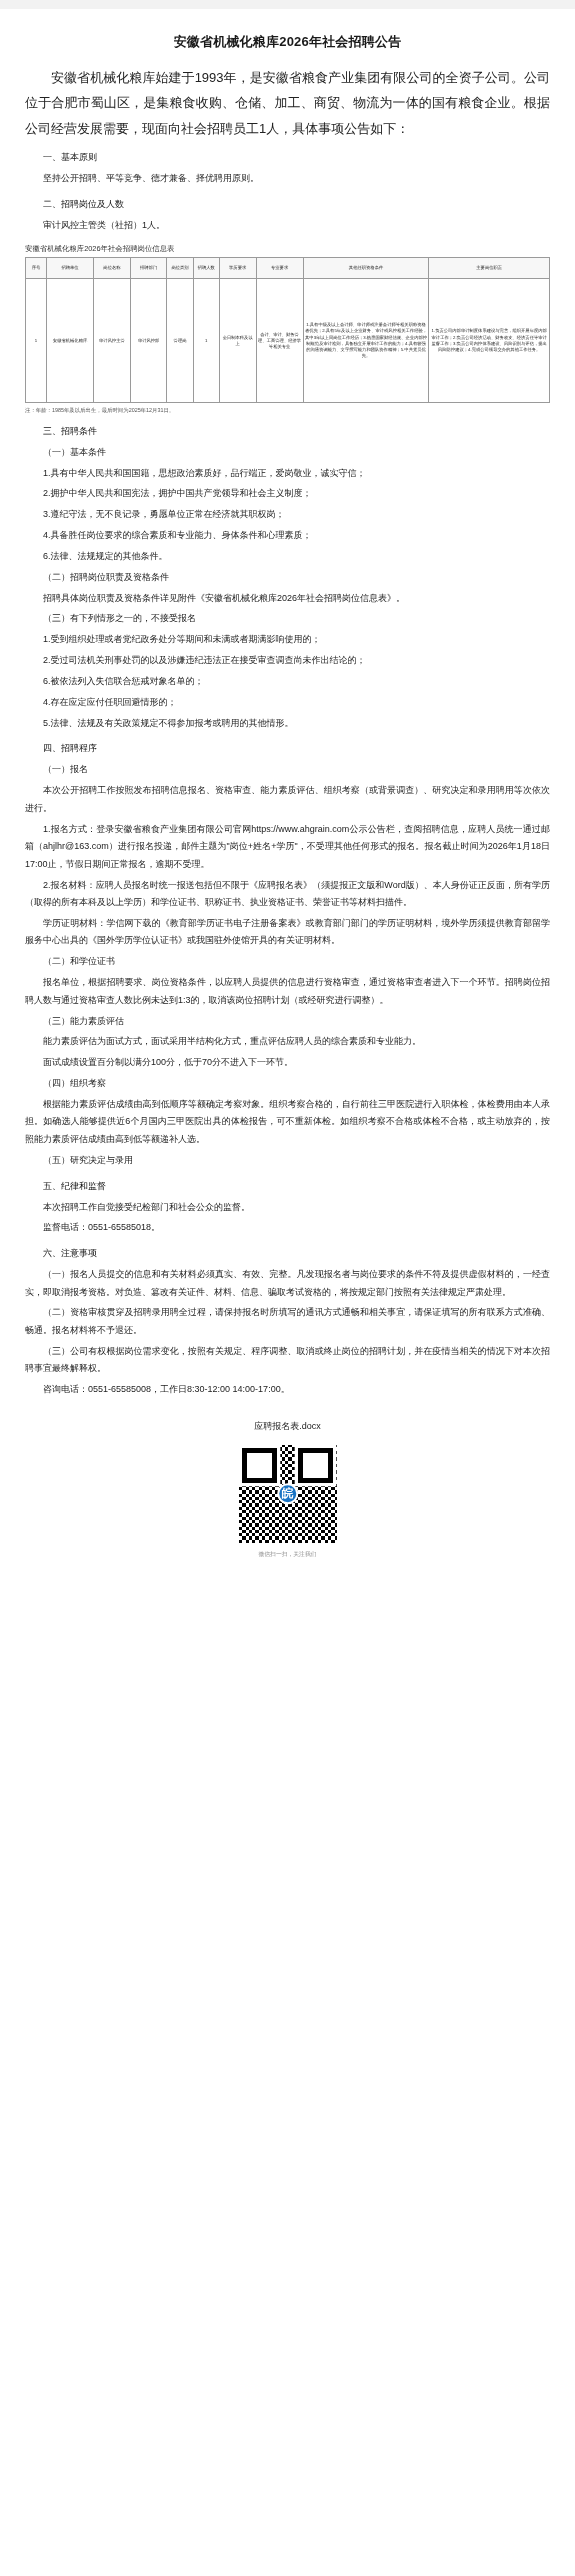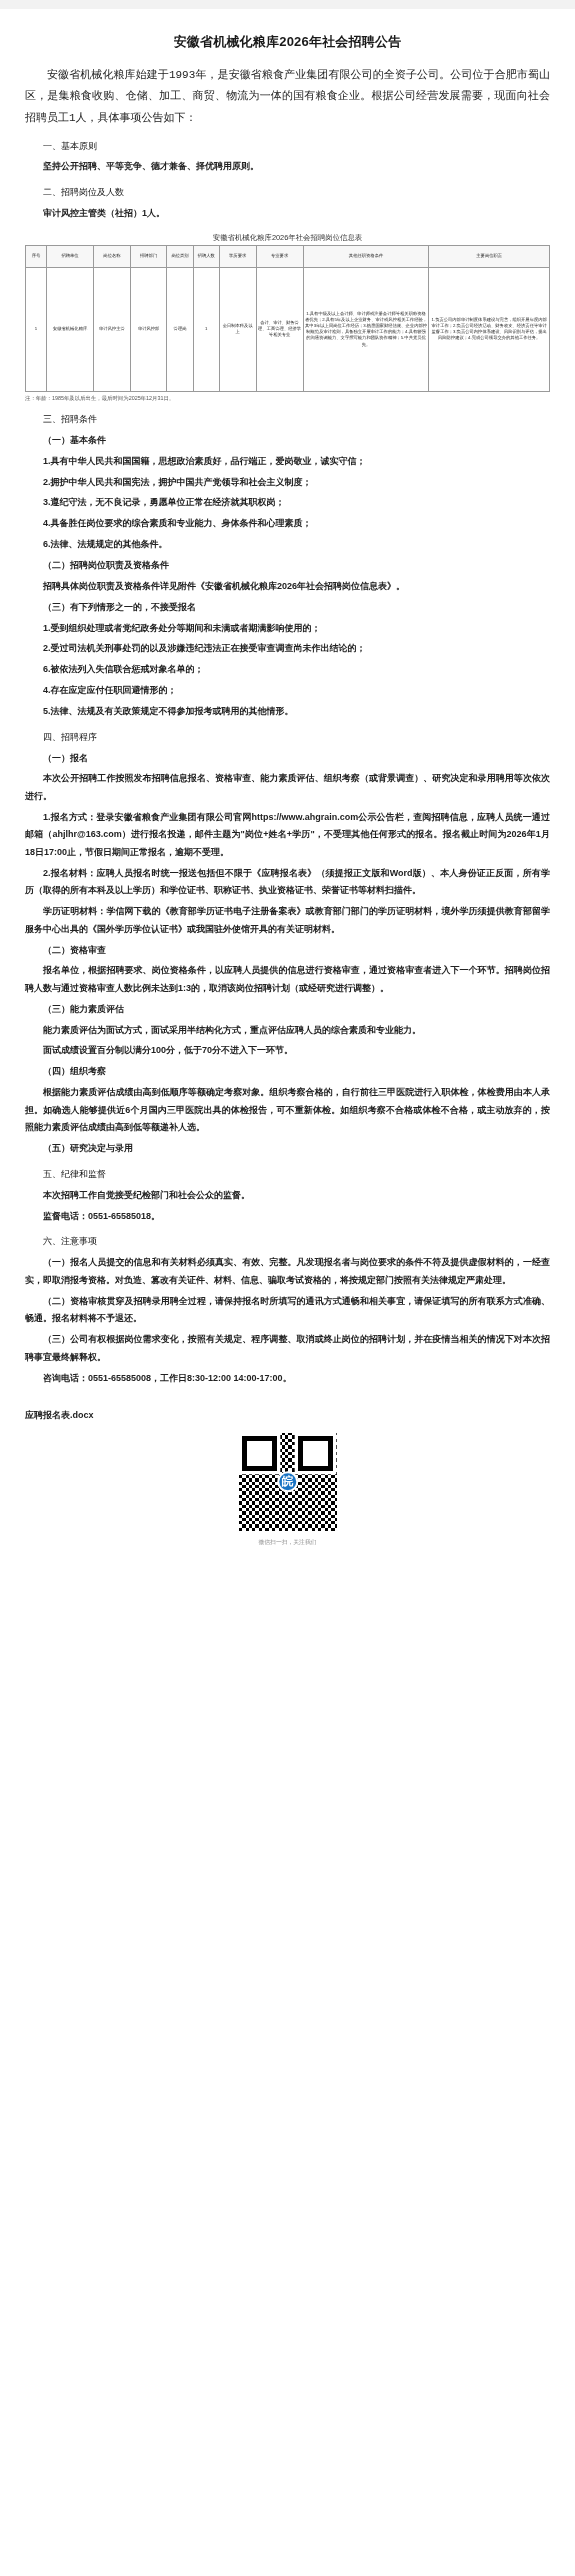--- a/index.html
+++ b/index.html
@@ -18,50 +18,48 @@
   .doc-title {
     text-align: center;
     font-size: 13px;
     font-weight: bold;
     color: #1a1a1a;
     letter-spacing: 0.2px;
     margin: 8.3px 0 13.2px 0;
     line-height: 1.5;
   }
   p.body {
-    font-size: 11px;
+    font-size: 13px;
     line-height: 1.95;
     color: #222;
     margin: 0 0 5px 0;
     text-indent: 2em;
     text-align: justify;
-    font-family: Liberation Mono, monospace;
   }
   p.sec {
     font-size: 9px;
     line-height: 1.95;
     color: #111;
     font-weight: normal;
     margin: 8.3px 0 3.3px 0;
     text-indent: 2em;
   }
   p.sub {
     font-size: 9px;
     line-height: 1.95;
     color: #222;
     margin: 0 0 3.3px 0;
     text-indent: 2em;
     text-align: justify;
-    font-weight: bold;
   }
   .tbl-wrap {
     margin: 10px 0 5px 0;
   }
   .tbl-title {
-    text-align: center;
+    text-align: left;
     font-size: 7.4px;
     color: #333;
     margin-bottom: 2.5px;
   }
   table.jobtbl {
     width: 100%;
     border-collapse: collapse;
     table-layout: fixed;
   }
   table.jobtbl th, table.jobtbl td {
@@ -85,24 +83,23 @@
   td.leftcell { text-align: left; padding-left: 1.7px; }
   .tbl-note {
     font-size: 5.4px;
     color: #555;
     line-height: 1.6;
     margin-top: 2.5px;
     text-align: left;
   }
   .attach {
     margin: 21.5px 0 8.3px 0;
-    text-align: left;
+    text-align: center;
     font-size: 9px;
     color: #222;
-    font-weight: bold;
   }
   .qr-wrap {
     margin: 5px auto 0 auto;
     width: 104px;
     text-align: center;
   }
   .qr {
     width: 104px; height: 104px;
     background:
       repeating-linear-gradient(90deg, #000 0 3.3px, #fff 3.3px 6.6px),
@@ -207,21 +204,21 @@
   <p class="sub">6.被依法列入失信联合惩戒对象名单的；</p>
   <p class="sub">4.存在应定应付任职回避情形的；</p>
   <p class="sub">5.法律、法规及有关政策规定不得参加报考或聘用的其他情形。</p>
 
   <p class="sec">四、招聘程序</p>
   <p class="sub">（一）报名</p>
   <p class="sub">本次公开招聘工作按照发布招聘信息报名、资格审查、能力素质评估、组织考察（或背景调查）、研究决定和录用聘用等次依次进行。</p>
   <p class="sub">1.报名方式：登录安徽省粮食产业集团有限公司官网https://www.ahgrain.com公示公告栏，查阅招聘信息，应聘人员统一通过邮箱（ahjlhr@163.com）进行报名投递，邮件主题为"岗位+姓名+学历"，不受理其他任何形式的报名。报名截止时间为2026年1月18日17:00止，节假日期间正常报名，逾期不受理。</p>
   <p class="sub">2.报名材料：应聘人员报名时统一报送包括但不限于《应聘报名表》（须提报正文版和Word版）、本人身份证正反面，所有学历（取得的所有本科及以上学历）和学位证书、职称证书、执业资格证书、荣誉证书等材料扫描件。</p>
   <p class="sub">学历证明材料：学信网下载的《教育部学历证书电子注册备案表》或教育部门部门的学历证明材料，境外学历须提供教育部留学服务中心出具的《国外学历学位认证书》或我国驻外使馆开具的有关证明材料。</p>
-  <p class="sub">（二）资格审查</p>
+  <p class="sub">（二）和学位证书</p>
   <p class="sub">报名单位，根据招聘要求、岗位资格条件，以应聘人员提供的信息进行资格审查，通过资格审查者进入下一个环节。招聘岗位招聘人数与通过资格审查人数比例未达到1:3的，取消该岗位招聘计划（或经研究进行调整）。</p>
   <p class="sub">（三）能力素质评估</p>
   <p class="sub">能力素质评估为面试方式，面试采用半结构化方式，重点评估应聘人员的综合素质和专业能力。</p>
   <p class="sub">面试成绩设置百分制以满分100分，低于70分不进入下一环节。</p>
   <p class="sub">（四）组织考察</p>
   <p class="sub">根据能力素质评估成绩由高到低顺序等额确定考察对象。组织考察合格的，自行前往三甲医院进行入职体检，体检费用由本人承担。如确选人能够提供近6个月国内三甲医院出具的体检报告，可不重新体检。如组织考察不合格或体检不合格，或主动放弃的，按照能力素质评估成绩由高到低等额递补人选。</p>
   <p class="sub">（五）研究决定与录用</p>
 
   <p class="sec">五、纪律和监督</p>
   <p class="sub">本次招聘工作自觉接受纪检部门和社会公众的监督。</p>

